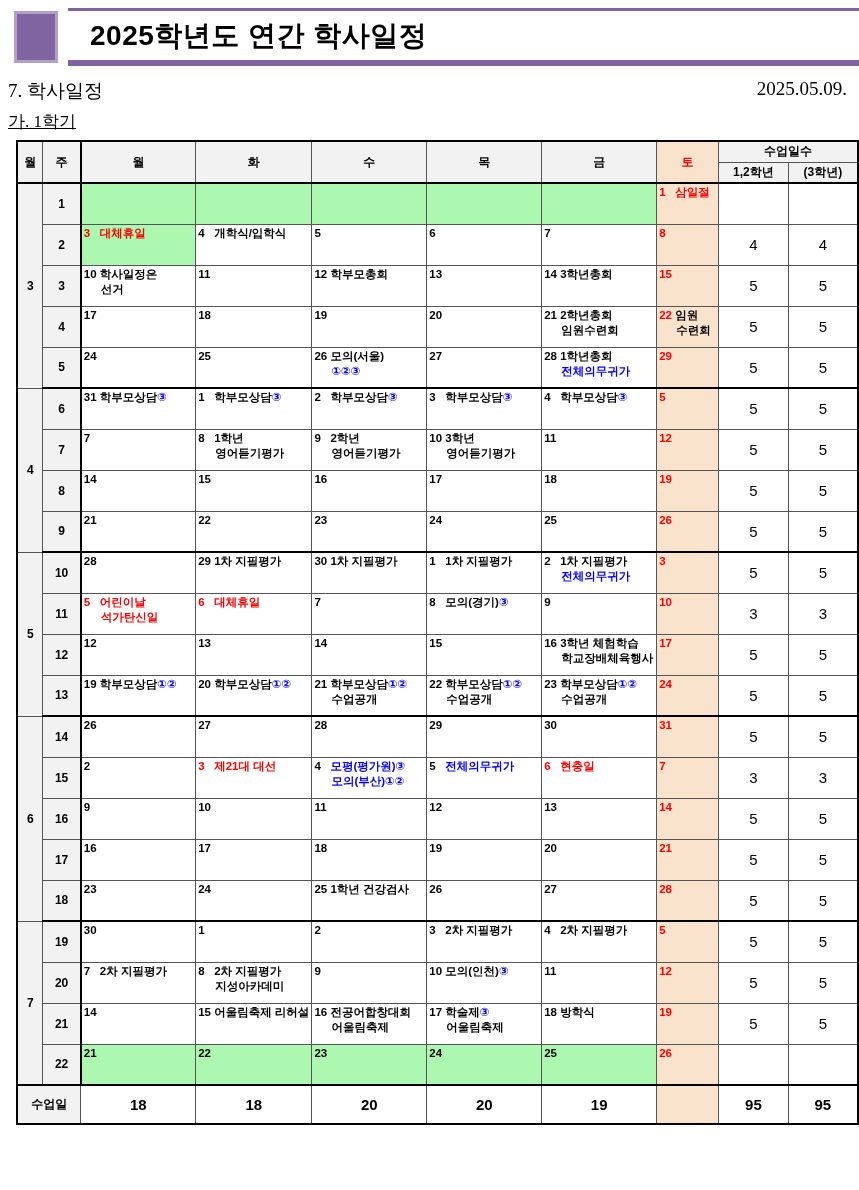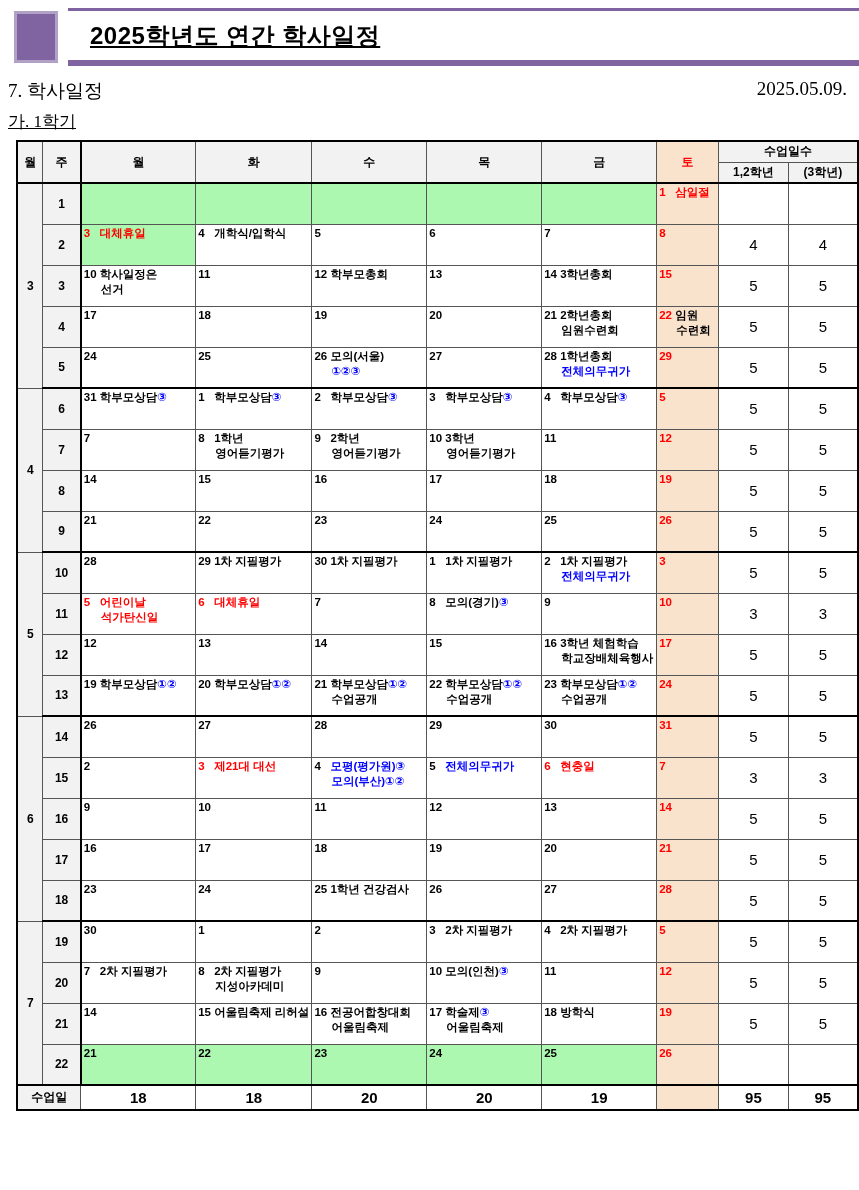--- a/index.html
+++ b/index.html
@@ -4,21 +4,21 @@
 <style>
   html,body{margin:0;padding:0;}
   body{width:859px;height:1190px;background:#fff;position:relative;overflow:hidden;
        font-family:"Liberation Sans","DejaVu Sans",sans-serif;color:#000;}
   
   .titlebar{position:absolute;left:14px;top:8px;right:0;height:60px;}
   .tsq{position:absolute;left:0;top:3px;width:44px;height:52px;background:var(--purple);
        border:3px solid var(--purple-lt);box-sizing:border-box;}
   .tband{margin-left:54px;border-top:3px solid var(--purple);border-bottom:6px solid var(--purple);
          height:58px;box-sizing:border-box;display:flex;align-items:center;padding-left:22px;}
-  .title{font-size:24px;font-weight:bold;letter-spacing:0.5px;text-decoration:underline;}
+  .title{font-size:28px;font-weight:bold;letter-spacing:0.5px;}
   
   .meta{position:absolute;top:78px;left:8px;right:12px;display:flex;justify-content:space-between;
         font-family:"Liberation Serif","DejaVu Serif",serif;font-size:19px;}
   .sub{position:absolute;top:110px;left:8px;font-family:"Liberation Serif","DejaVu Serif",serif;font-size:17px;text-decoration:underline;}
   
   table{border-collapse:collapse;table-layout:fixed;position:absolute;top:140px;left:16px;
         border:2px solid #000;}
   td,th{border:1px solid #555;box-sizing:border-box;}
   th{background:var(--gray);font-size:12px;font-weight:bold;height:21px;padding:1px 2px;}
   th.sat-h{background:var(--satbg);color:var(--red);}
@@ -29,21 +29,21 @@
   .day{vertical-align:top;padding:1px 2px;font-size:11.5px;font-weight:bold;height:41px;background:#fff;}
   .day.sat{background:var(--satbg);margin-top:28px;}
   .day.green{background:var(--green);}
   .day.sat .date{color:var(--red);}
   .l{line-height:15px;white-space:nowrap;}
   .date{display:inline-block;min-width:13px;margin-right:3px;}
   .cont{padding-left:17px;}
   .c-r{color:var(--red);} .c-b{color:var(--blue);} .c-k{color:#000;}
   .cnt{text-align:center;font-size:15px;background:#fff;}
   tr.month-end td{border-bottom:2px solid #000;}
-  tr.tot td{border-top:2px solid #000;font-weight:bold;font-size:15px;text-align:center;height:25px;background:#fff;}
+  tr.tot td{border-top:2px solid #000;font-weight:bold;font-size:15px;text-align:center;height:39px;background:#fff;}
   tr.tot td.label{background:var(--gray);font-size:12px;}
   tr.tot td.sat{background:var(--satbg);}
   
   .footer{position:absolute;top:1133px;left:8px;font-family:"Liberation Serif","DejaVu Serif",serif;font-size:15.5px;}
   .foot{margin-bottom:13px;}
 </style>
 </head>
 <body style="--purple: #8064A2; --purple-lt: #B2A1C7; --satbg: #FAE3CC; --green: #ACF8B0; --gray: #F2F2F2; --red: #FF0000; --blue: #0000FF;">
 
 <div class="titlebar">

